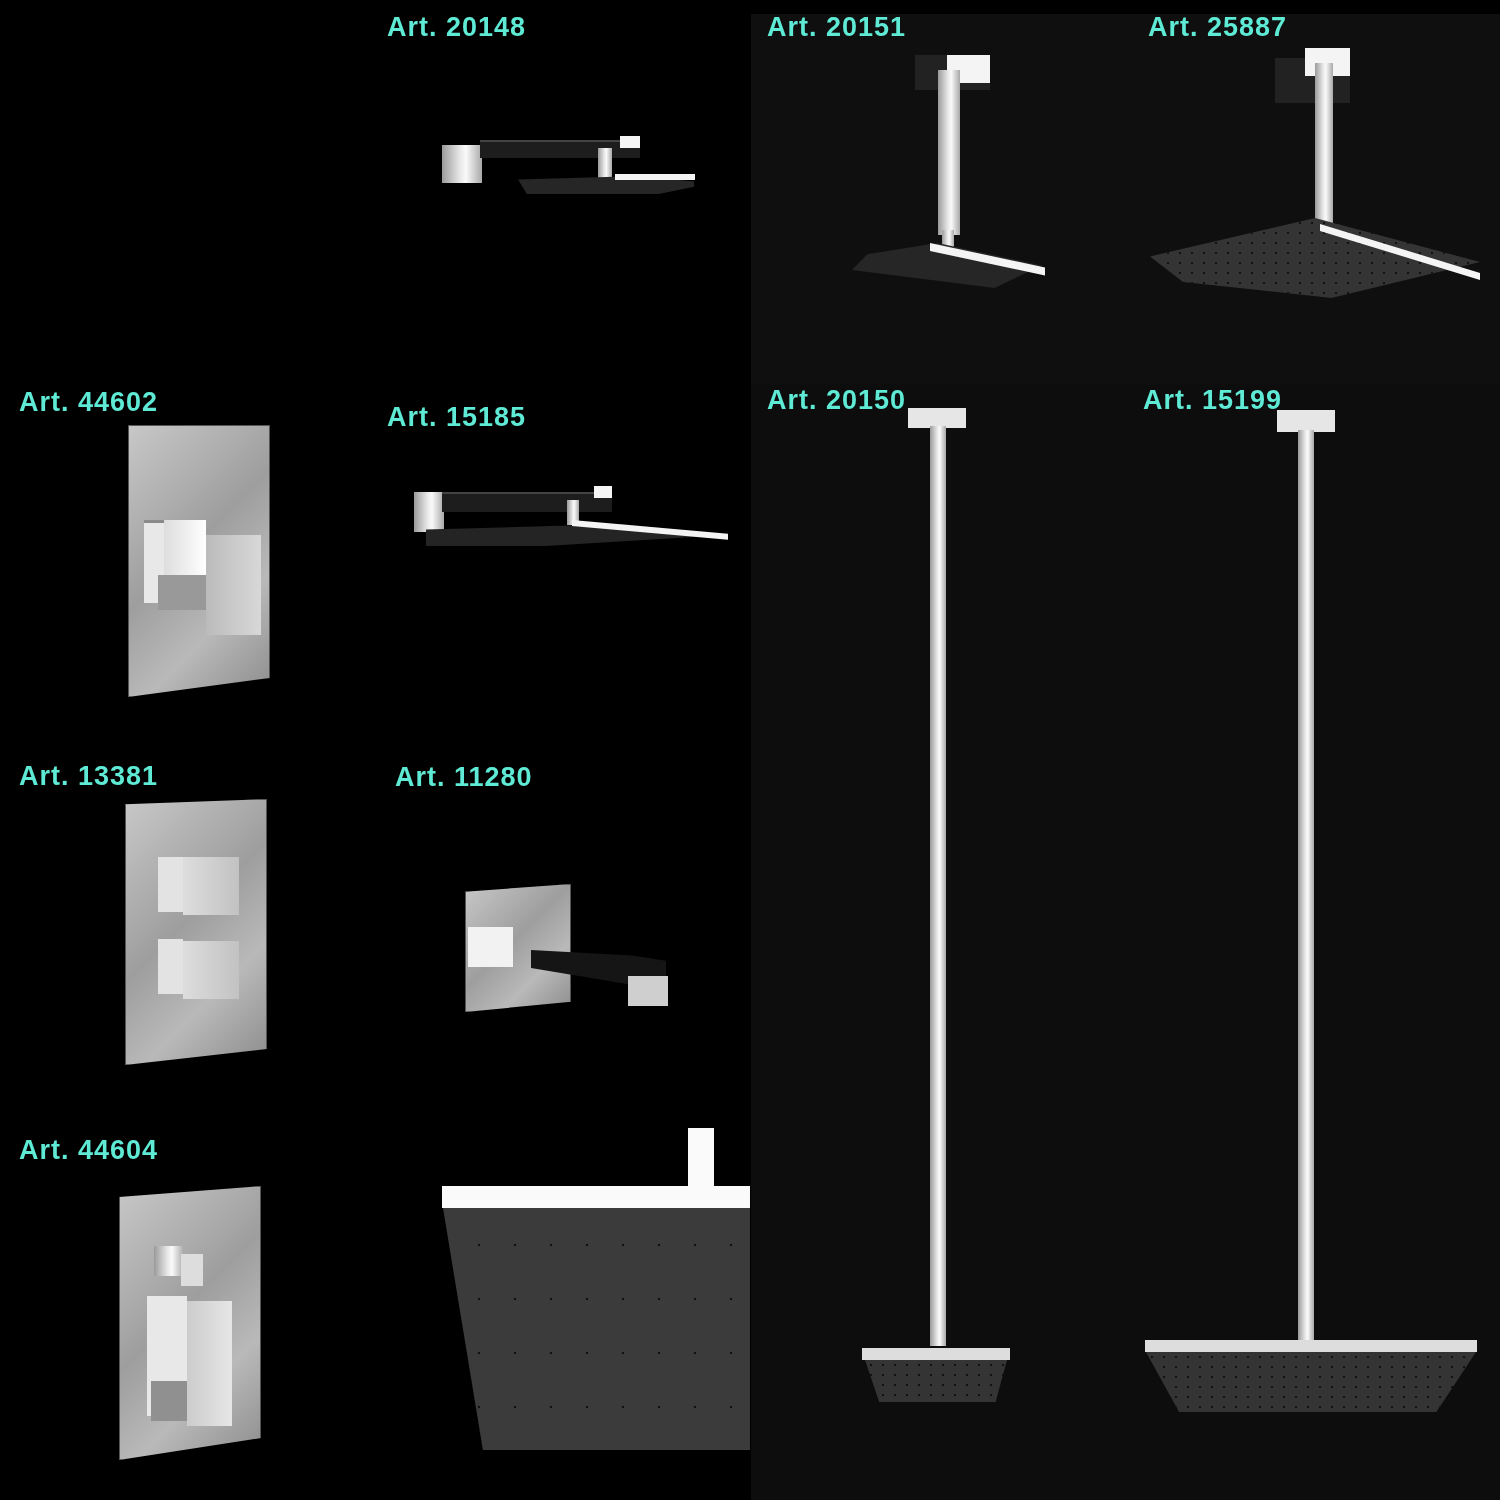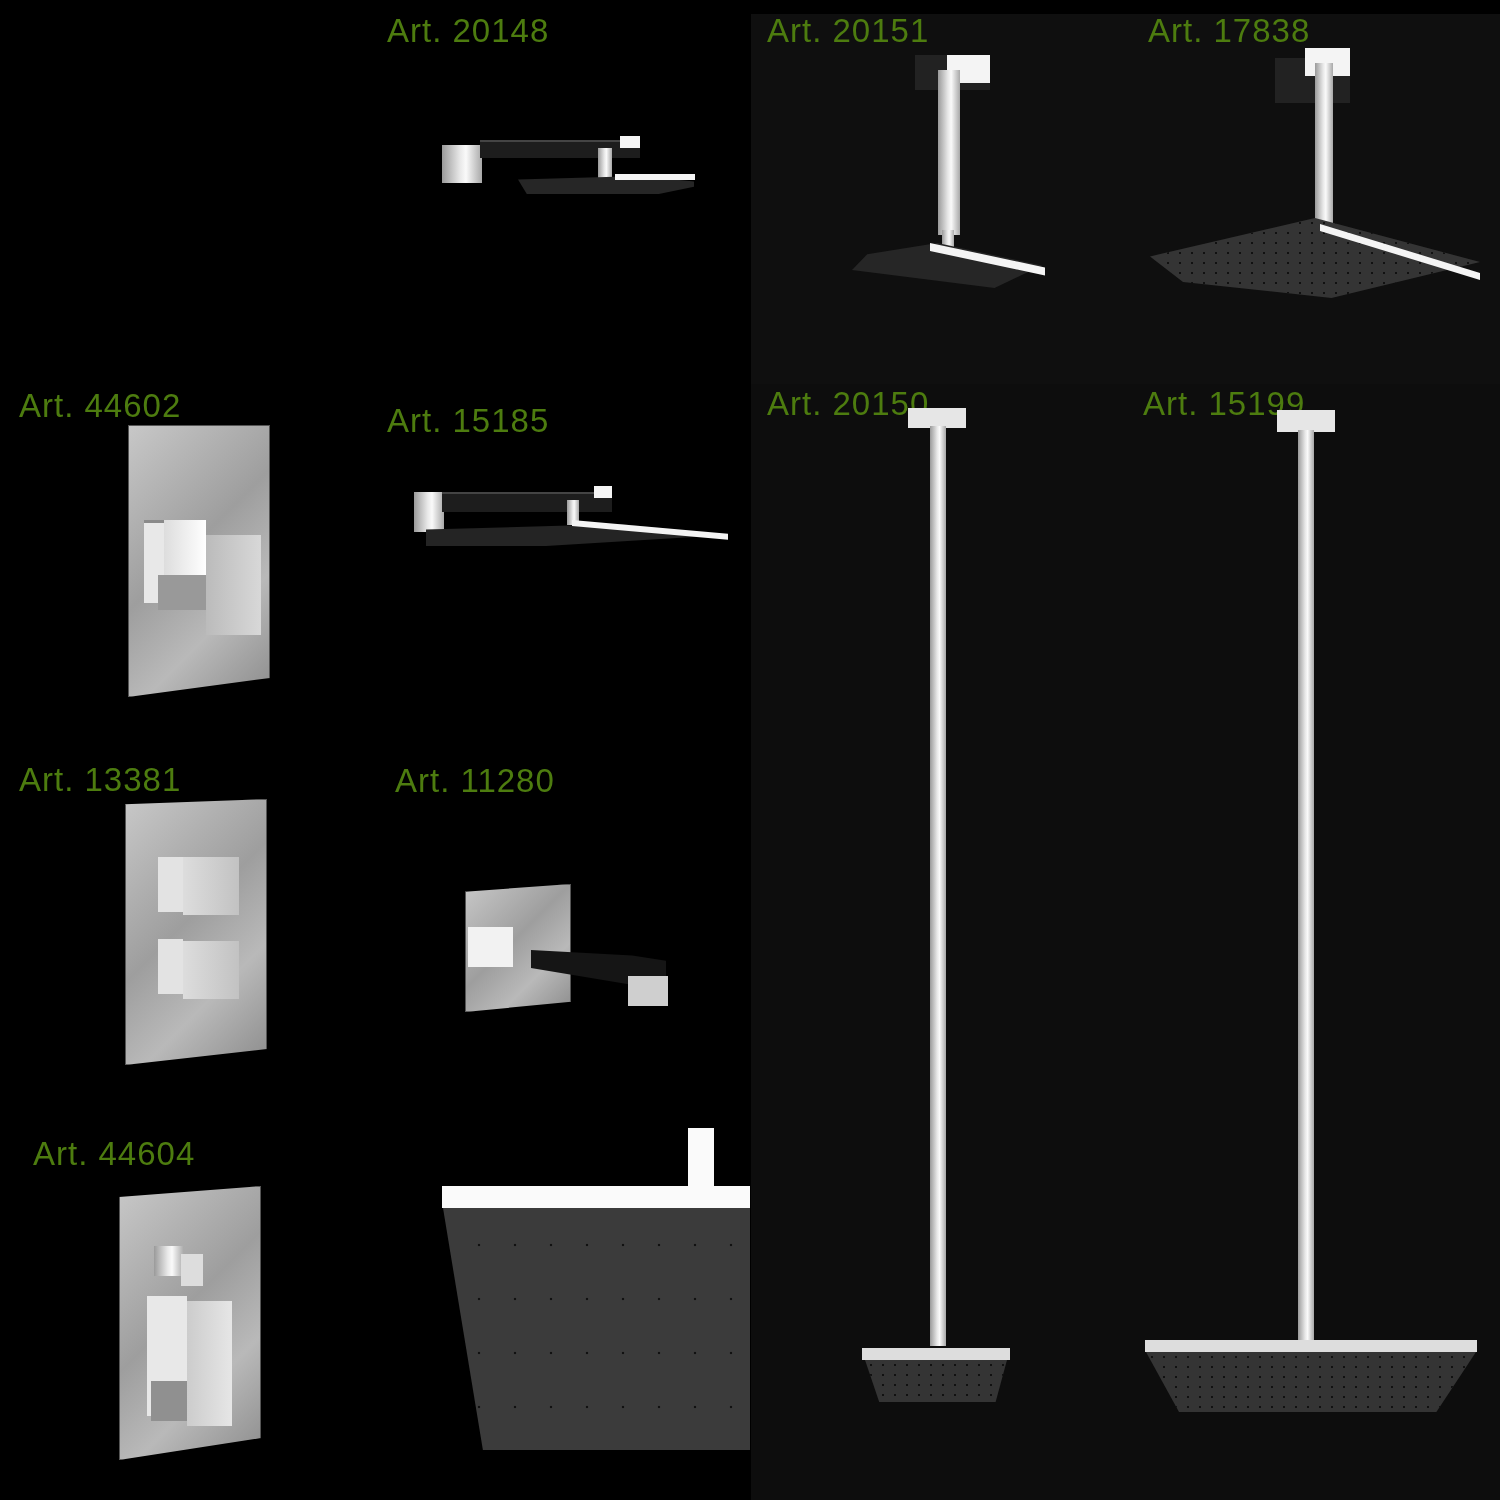--- a/index.html
+++ b/index.html
@@ -1,19 +1,19 @@
 <!DOCTYPE html>
 <html><head>
 <meta charset="utf-8">
 <style>
   html, body { margin:0; padding:0; background:#000; }
   body { width:1500px; height:1500px; position:relative; overflow:hidden; font-family:"Liberation Sans", sans-serif; }
   .panel-right { position:absolute; left:751px; top:14px; width:749px; height:1486px; background:#0d0d0d; }
   .panel-right-top { position:absolute; left:751px; top:14px; width:749px; height:370px; background:#0f0f0f; }
-  .label { position:absolute; color:#4d7c0f; font-size:33px; letter-spacing:1px; white-space:nowrap; font-weight:normal; }
+  .label { position:absolute; color:#5eead4; font-size:27px; letter-spacing:1px; white-space:nowrap; font-weight:bold; }
   .chrome { background:linear-gradient(90deg,#9a9a9a,#e8e8e8 45%,#fafafa 60%,#a8a8a8); }
   .plate { position:absolute; background:linear-gradient(135deg,#c8c8c8 0%,#9e9e9e 45%,#b9b9b9 70%,#8c8c8c 100%); box-shadow:inset 0 0 0 1px #555; }
   .abs { position:absolute; }
   .dark { background:#2a2a2a; }
   .white { background:#f4f4f4; }
   .dots { background-image:radial-gradient(circle,#111 1.3px,transparent 1.6px); background-size:36px 54px; background-color:#3b3b3b; }
   .dots-sm { background-image:radial-gradient(circle,#111 1px,transparent 1.3px); background-size:12px 10px; background-color:#343434; }
 </style>
 </head>
 <body>
@@ -34,21 +34,21 @@
 <div class="label" style="left:767px;top:12px;">Art. 20151</div>
 <div class="abs" style="left:850px;top:55px;width:200px;height:235px;">
   <div class="abs" style="left:65px;top:0;width:75px;height:35px;background:#222;"></div>
   <div class="abs white" style="left:97px;top:0;width:43px;height:28px;"></div>
   <div class="abs chrome" style="left:88px;top:15px;width:22px;height:165px;"></div>
   <div class="abs chrome" style="left:92px;top:175px;width:12px;height:20px;"></div>
   <div class="abs" style="left:2px;top:188px;width:190px;height:45px;background:#262626;clip-path:polygon(8% 25%,45% 0,100% 50%,75% 100%,0 60%);"></div>
   <div class="abs white" style="left:80px;top:188px;width:115px;height:8px;transform:skewY(12deg);transform-origin:left;"></div>
 </div>
 
-<div class="label" style="left:1148px;top:12px;">Art. 17838</div>
+<div class="label" style="left:1148px;top:12px;">Art. 25887</div>
 <div class="abs" style="left:1145px;top:48px;width:340px;height:255px;">
   <div class="abs" style="left:130px;top:10px;width:75px;height:45px;background:#222;"></div>
   <div class="abs white" style="left:160px;top:0;width:45px;height:28px;"></div>
   <div class="abs chrome" style="left:170px;top:15px;width:18px;height:170px;"></div>
   <div class="abs dots-sm" style="left:5px;top:170px;width:330px;height:80px;clip-path:polygon(0 48%,50% 0,100% 55%,55% 100%,10% 80%);"></div>
   <div class="abs white" style="left:175px;top:176px;width:160px;height:7px;transform:skewY(17deg);transform-origin:left;"></div>
 </div>
 
 <div class="label" style="left:19px;top:387px;">Art. 44602</div>
 <div class="abs plate" style="left:128px;top:425px;width:142px;height:272px;clip-path:polygon(0 0,100% 0,100% 93%,0 100%);">
@@ -94,21 +94,21 @@
 </div>
 
 <div class="label" style="left:395px;top:762px;">Art. 11280</div>
 <div class="abs" style="left:463px;top:882px;width:210px;height:135px;">
   <div class="abs plate" style="left:2px;top:2px;width:106px;height:128px;clip-path:polygon(0 6%,100% 0,100% 92%,0 100%);"></div>
   <div class="abs" style="left:5px;top:45px;width:45px;height:40px;background:#f2f2f2;"></div>
   <div class="abs" style="left:68px;top:68px;width:135px;height:36px;background:#151515;clip-path:polygon(0 0,75% 15%,100% 30%,100% 100%,80% 100%,0 50%);"></div>
   <div class="abs" style="left:165px;top:94px;width:40px;height:30px;background:#cfcfcf;"></div>
 </div>
 
-<div class="label" style="left:33px;top:1135px;">Art. 44604</div>
+<div class="label" style="left:19px;top:1135px;">Art. 44604</div>
 <div class="abs plate" style="left:119px;top:1186px;width:142px;height:274px;clip-path:polygon(0 4%,100% 0,100% 92%,0 100%);">
   <div class="abs chrome" style="left:35px;top:60px;width:30px;height:30px;"></div>
   <div class="abs" style="left:62px;top:68px;width:22px;height:32px;background:#ddd;"></div>
   <div class="abs" style="left:28px;top:110px;width:40px;height:120px;background:#e8e8e8;"></div>
   <div class="abs" style="left:68px;top:115px;width:45px;height:125px;background:linear-gradient(90deg,#ccc,#e6e6e6);"></div>
   <div class="abs" style="left:32px;top:195px;width:36px;height:40px;background:#909090;"></div>
 </div>
 
 <div class="abs" style="left:440px;top:1128px;width:312px;height:325px;">
   <div class="abs white" style="left:248px;top:0;width:26px;height:60px;background:#fafafa;"></div>

